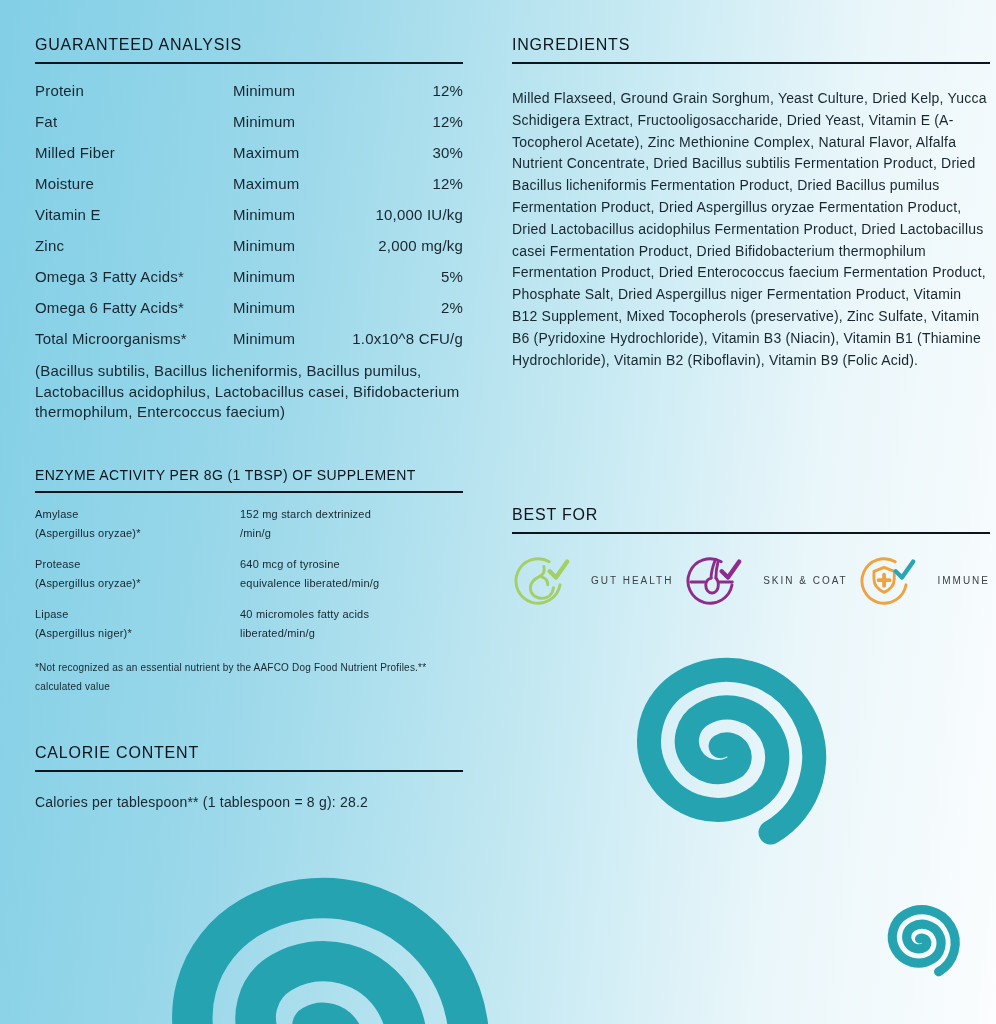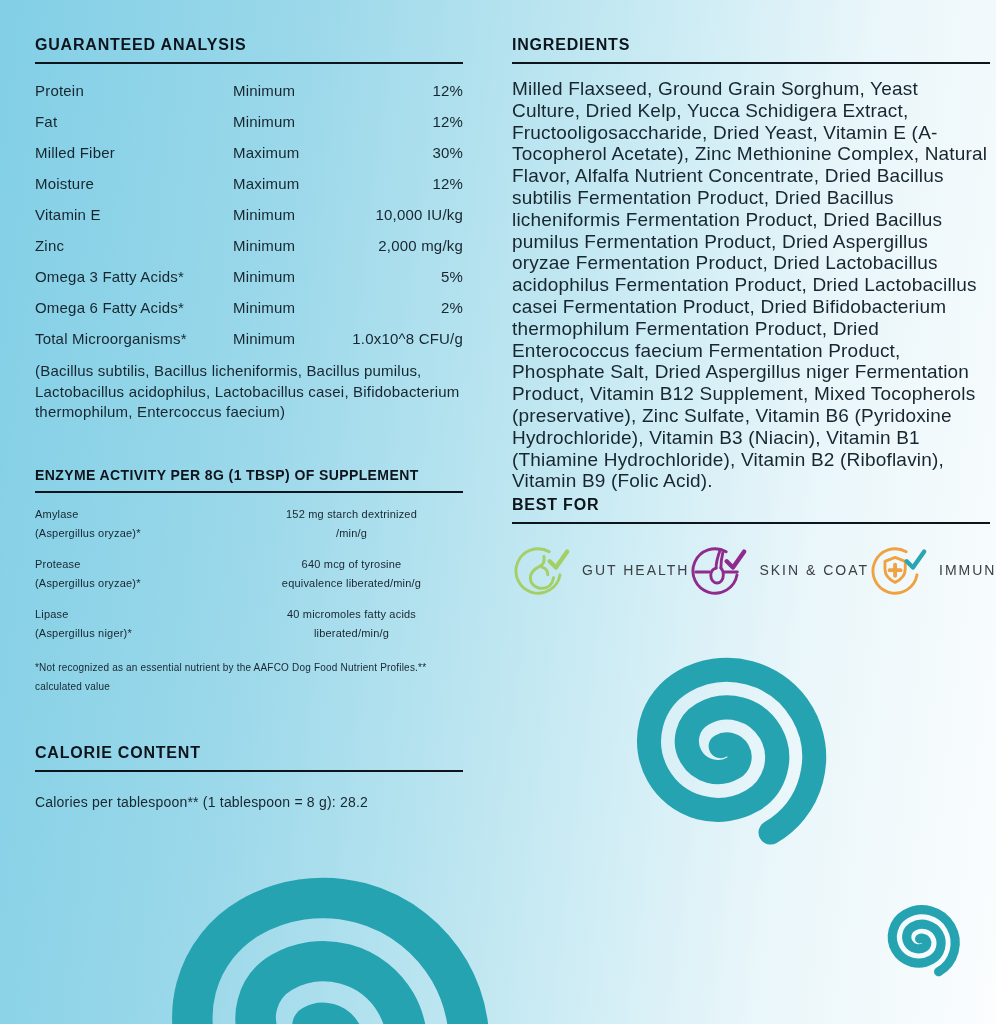--- a/index.html
+++ b/index.html
@@ -9,21 +9,21 @@
     overflow:hidden;
     font-family:"Liberation Sans","DejaVu Sans",sans-serif;
     color:#17262f;
     background:linear-gradient(97deg,#82cfe6 0%, #9bd8ea 28%, #c3e8f2 55%, #e9f6fa 78%, #fbfdfe 100%);
   }
   .page { position:relative; display:flex; padding-top:36px; height:100%; }
   .col-left  { width:428px; margin-left:35px; flex:none; }
   .col-right { width:478px; margin-left:49px; flex:none; }
 
   .sec-title {
-    font-size:16px; font-weight:bold; letter-spacing:.8px;
+    font-size:16px; font-weight:normal; letter-spacing:.8px;
     color:#0d141c;
     border-bottom:2px solid #0d141c;
     padding-bottom:8px;
   }
   .sec-title.small { font-size:14px; letter-spacing:.4px; }
 
   
   .ga-table { margin-top:18px; }
   .ga-row {
     display:grid;
@@ -34,38 +34,38 @@
   .ga-row .val { text-align:right; white-space:nowrap; }
   .ga-note { font-size:15px; line-height:20.5px; letter-spacing:.2px; margin-top:10px; }
 
   
   .enzyme { margin-top:44px; }
   .en-row {
     display:grid; grid-template-columns:205px 223px;
     font-size:11px; line-height:19px; letter-spacing:.2px;
     margin-top:12px;
   }
-  .en-row .val { text-align:center; }
+  .en-row .val { text-align:left; }
   .footnote { font-size:10px; line-height:19px; letter-spacing:.2px; margin-top:15px; }
 
   
   .calorie { margin-top:48px; }
   .calorie-line { font-size:14px; letter-spacing:.2px; margin-top:22px; }
 
   
   .ingredients-text {
-    margin-top:14px; height:418px;
-    font-size:19px; line-height:21.8px; letter-spacing:.2px;
+    margin-top:24px; height:418px;
+    font-size:14px; line-height:21.8px; letter-spacing:.2px;
   }
 
   
   .bestfor-items { display:flex; justify-content:space-between; align-items:center; margin-top:18px; }
   .bf-item { display:flex; align-items:center; }
   .bf-item svg { flex:none; }
-  .bf-label { font-size:14px; letter-spacing:2px; color:#3c4044; margin-left:12px; white-space:nowrap; }
+  .bf-label { font-size:10px; letter-spacing:2px; color:#3c4044; margin-left:21px; white-space:nowrap; }
 
   
   .spiral { position:absolute; transform:rotate(60deg) scaleX(-1); }
   .spiral-right  { left:622px; top:652px; width:210px; height:210px; }
   .spiral-small  { left:882px; top:903px; width:80px;  height:80px;  }
   .spiral-bottom { left:147px; top:868px; width:352px; height:352px; }
 </style>
 </head>
 <body>
 

